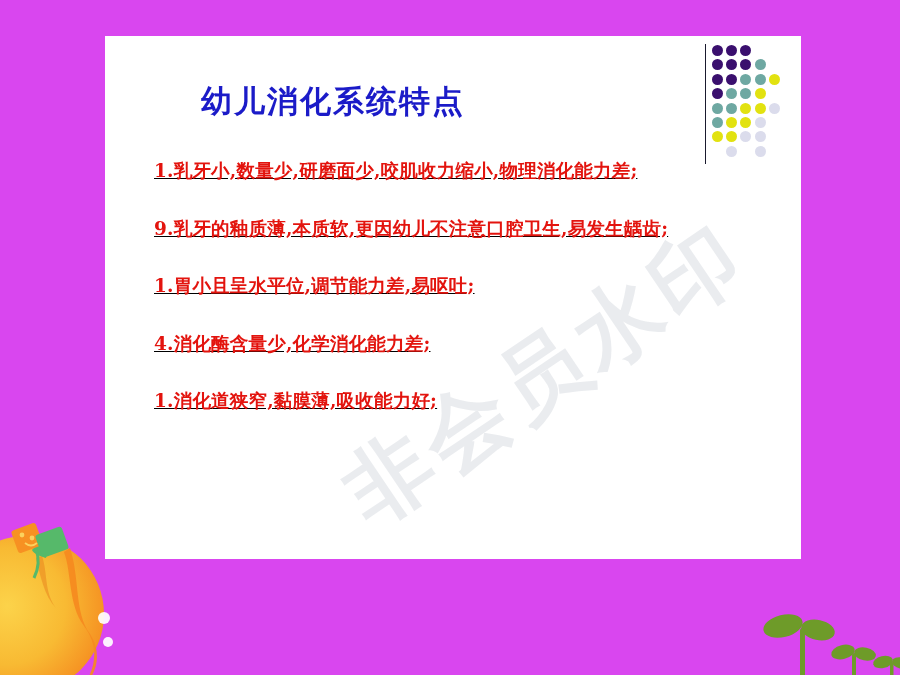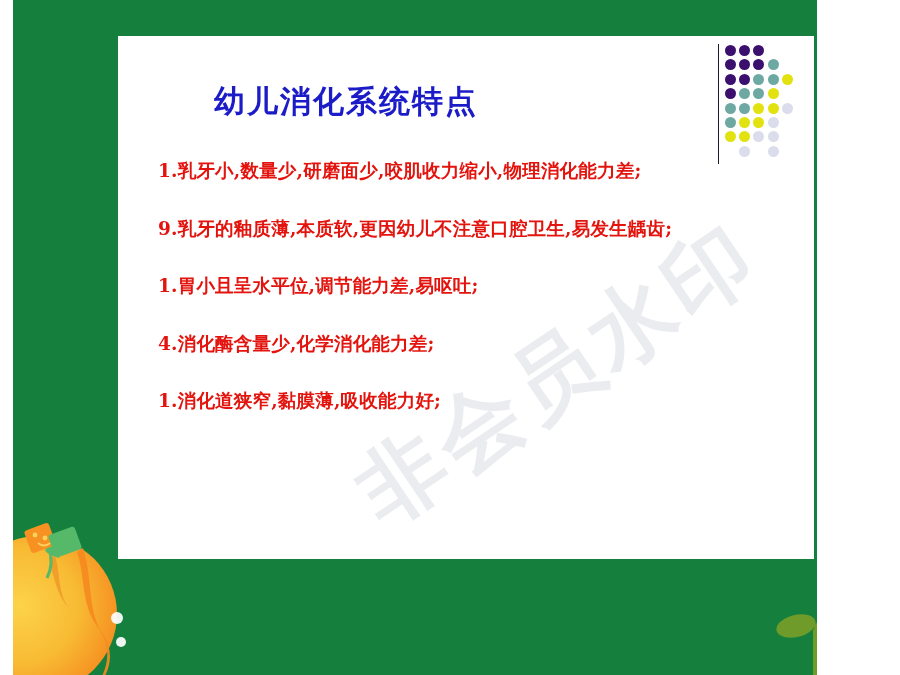--- a/index.html
+++ b/index.html
@@ -2,26 +2,25 @@
 <html><head>
 <meta charset="utf-8">
 <style>
   html, body {
     margin: 0;
     padding: 0;
     background: #ffffff;
   }
   #slide {
     position: relative;
-    width: 804px;
+    width: 900px;
     height: 675px;
     overflow: hidden;
-    background: #15803d;
+    background: #d946ef;
     font-family: "Liberation Sans", sans-serif;
-    margin-left: 13px;
   }
 
   
   #fruit-decoration {
     position: absolute;
     left: -48px;
     top: 516px;
     width: 180px;
     height: 180px;
     pointer-events: none;
@@ -79,23 +78,24 @@
     font-size: 31px;
     font-weight: bold;
     color: #1B1BC8;
     letter-spacing: 2px;
     white-space: nowrap;
   }
 
   
   #bullet-list {
     position: absolute;
-    left: 40px;
+    left: 49px;
     top: 126px;
     width: 650px;
+    text-decoration: underline;
   }
   .bullet-line {
     font-family: "DejaVu Serif", "Liberation Serif", serif;
     font-size: 18.5px;
     font-weight: bold;
     color: #E3140E;
     white-space: nowrap;
     line-height: 1;
     margin-bottom: 39px;
     letter-spacing: 0.2px;

